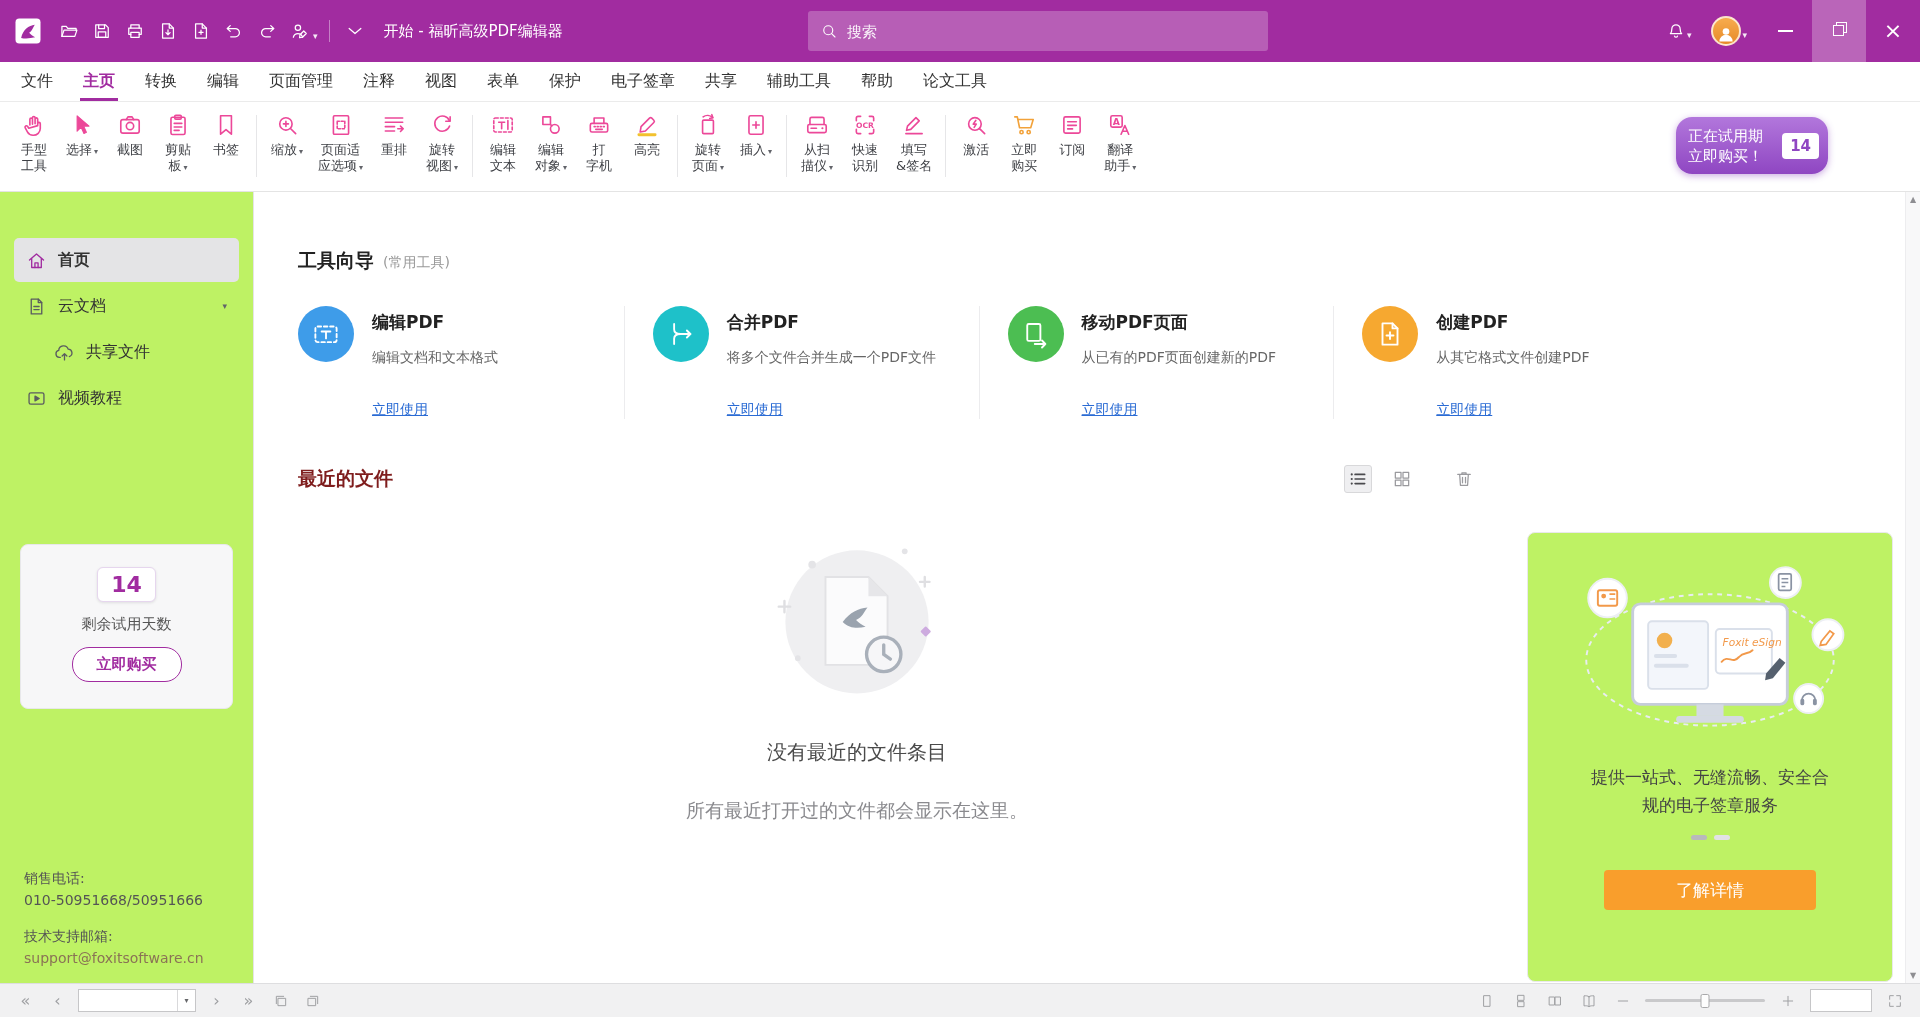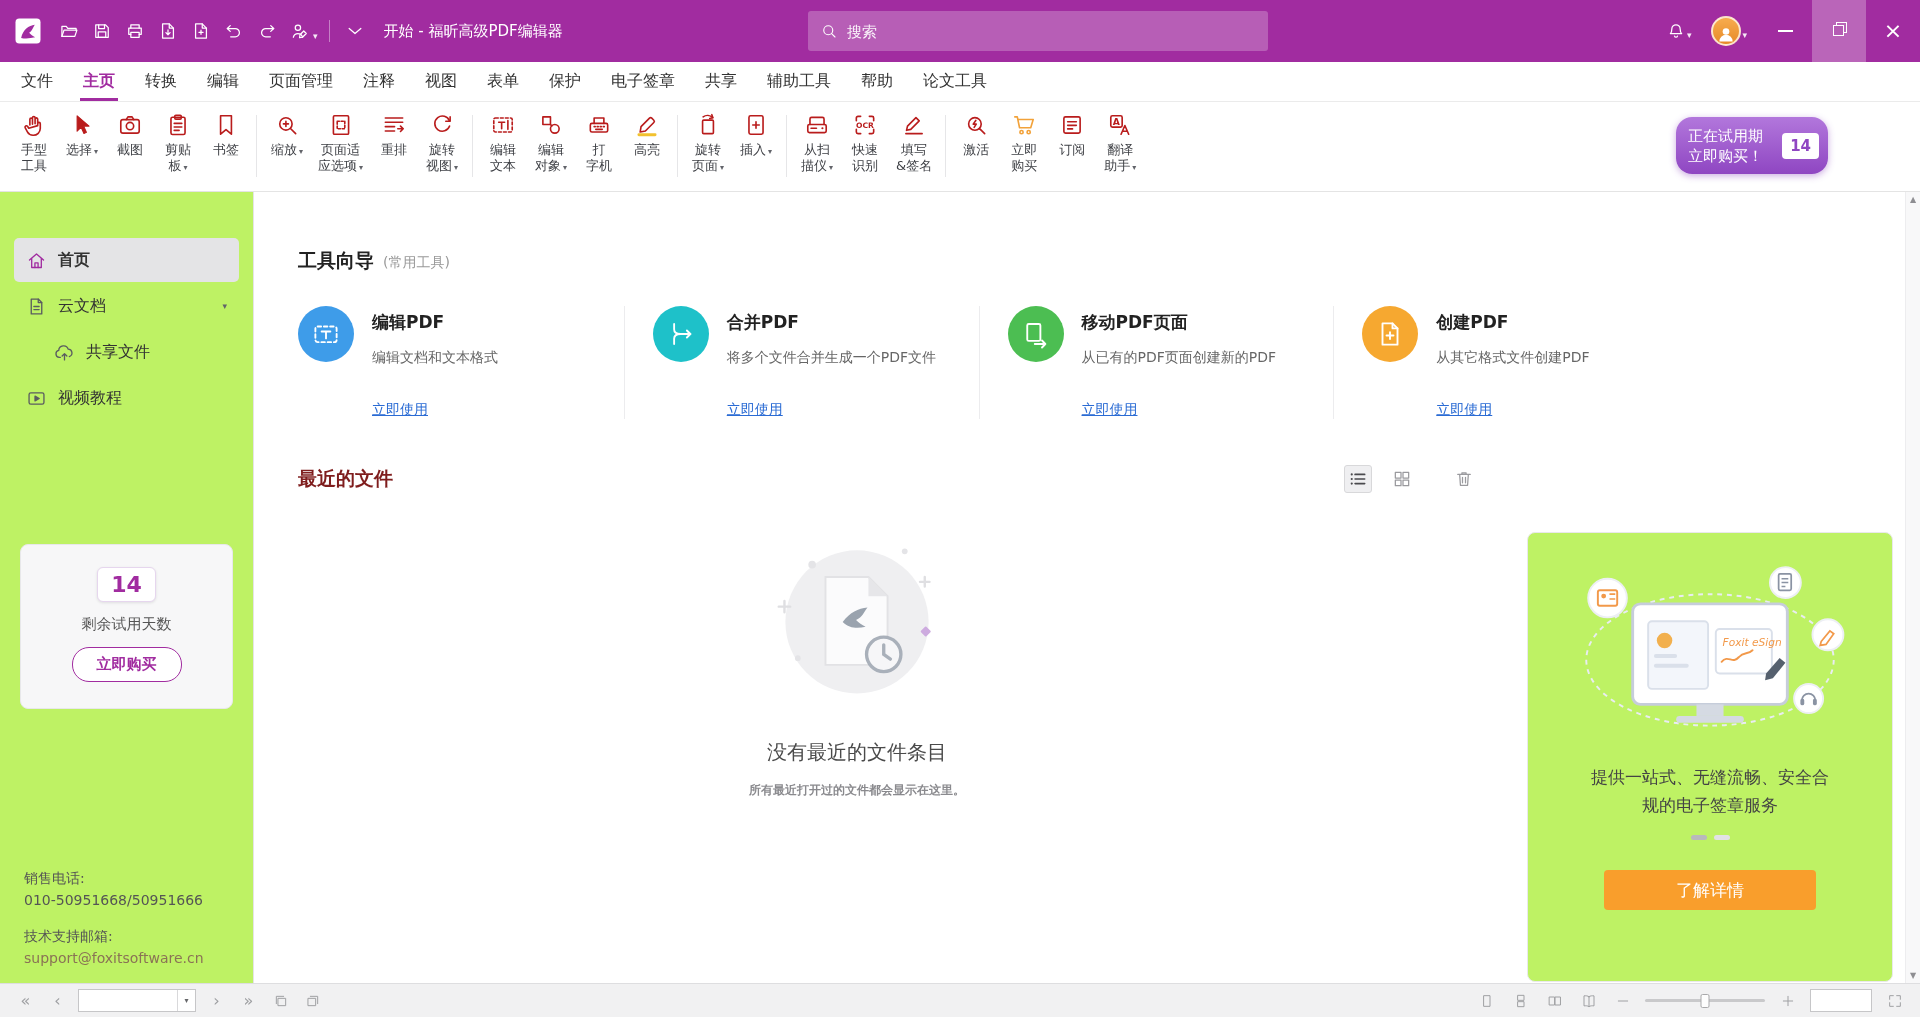--- a/index.html
+++ b/index.html
@@ -41,21 +41,21 @@
   .menubar { flex:0 0 40px; display:flex; align-items:stretch; padding:0 6px; background:#fff; border-bottom:1px solid #EBEBEB; }
   .menu-item { padding:0 15px; display:flex; align-items:center; font-size:16px; color:#333; position:relative; cursor:default; }
   .menu-item.active { color:#A12CA0; font-weight:bold; }
   .menu-item.active::after { content:''; position:absolute; left:12px; right:12px; bottom:0; height:3px; background:#A12CA0; }
 
   
   .ribbon { flex:0 0 90px; background:#fff; position:relative; display:flex; align-items:stretch;
     padding:3px 8px 4px 10px; border-bottom:1px solid #E4E4E4; }
   .ribbon-items { display:flex; align-items:stretch; }
   .ritem { min-width:48px; padding:6px 7px 2px; display:flex; flex-direction:column; align-items:center; border-radius:3px; }
-  .ricon { height:28px; display:flex; align-items:center; justify-content:center; color:#b91c1c; }
+  .ricon { height:28px; display:flex; align-items:center; justify-content:center; color:#ec4899; }
   .ricon svg { width:26px; height:26px; }
   .ritem.accent .ricon { color:#F2A23A; }
   .rlabel { margin-top:3px; font-size:13px; line-height:16px; text-align:center; color:#3D3F44; white-space:pre-line; }
   .rcaret { font-size:8px; color:#62646A; margin-left:2px; }
   .ritem.sep { min-width:1px; width:1px; padding:0; margin:10px 6px; background:#E6E6E8; border-radius:0; }
   .trial-badge { position:absolute; right:92px; top:15px; width:152px; height:57px;
     background:linear-gradient(180deg,#B277DC,#8F46C2); border-radius:16px; color:#fff;
     display:flex; flex-direction:column; justify-content:center; padding-left:12px;
     font-size:15px; line-height:20px; box-shadow:0 2px 7px rgba(140,70,190,.45); }
   .trial-days { position:absolute; right:9px; top:50%; transform:translateY(-50%);
@@ -106,21 +106,21 @@
   .recent-title { font-size:19px; font-weight:bold; color:#7f1d1d; }
   .recent-actions { margin-left:auto; display:flex; align-items:center; gap:16px; }
   .act { width:28px; height:28px; display:flex; align-items:center; justify-content:center;
     color:#9A9A9E; border-radius:3px; }
   .act svg { width:20px; height:20px; }
   .act.active { color:#4A4A4E; background:#EFEFF1; border:1px solid #D8D8DA; }
   .act.trash { margin-left:18px; }
   .empty { width:1118px; margin-top:22px; display:flex; flex-direction:column; align-items:center; }
   .empty-illus { width:210px; height:210px; }
   .empty-title { font-size:20px; color:#4A4A4A; margin-top:14px; }
-  .empty-desc { font-size:12px; color:#8A8A8E; margin-top:16px;font-weight:bold; }
+  .empty-desc { font-size:19px; color:#8A8A8E; margin-top:32px; }
 
   .esign-panel { position:absolute; left:1273px; top:340px; width:366px; height:450px;
     border:1px solid #E9E9EB; border-radius:8px; background:#bef264;
     display:flex; flex-direction:column; align-items:center; padding-top:30px; }
   .esign-illus { width:290px; height:188px; }
   .esign-text { width:254px; font-size:17px; color:#444; text-align:center; line-height:28px; margin-top:12px; }
   .esign-dots { display:flex; gap:7px; margin-top:16px; }
   .dot { width:16px; height:5px; border-radius:2.5px; background:#E2E2E4; }
   .dot.active { background:#B9B9BC; }
   .esign-btn { margin-top:30px; width:212px; height:40px; background:#F99E2C; color:#fff; font-size:17px;

